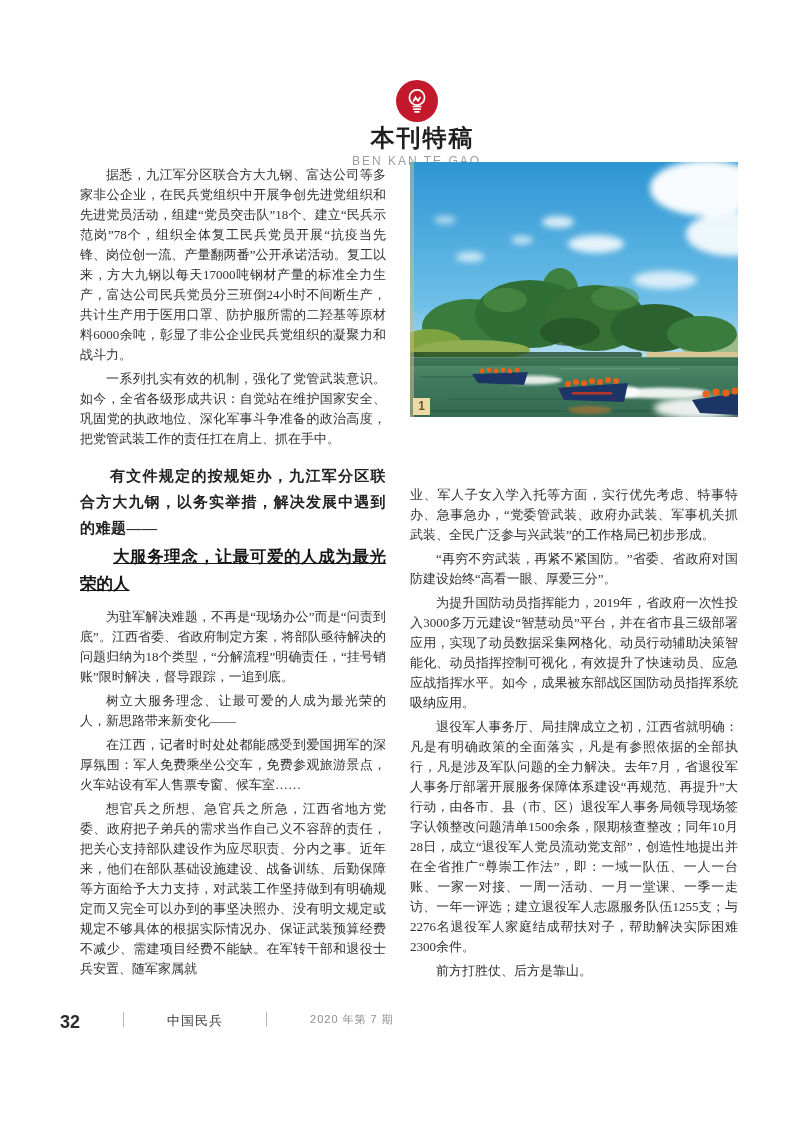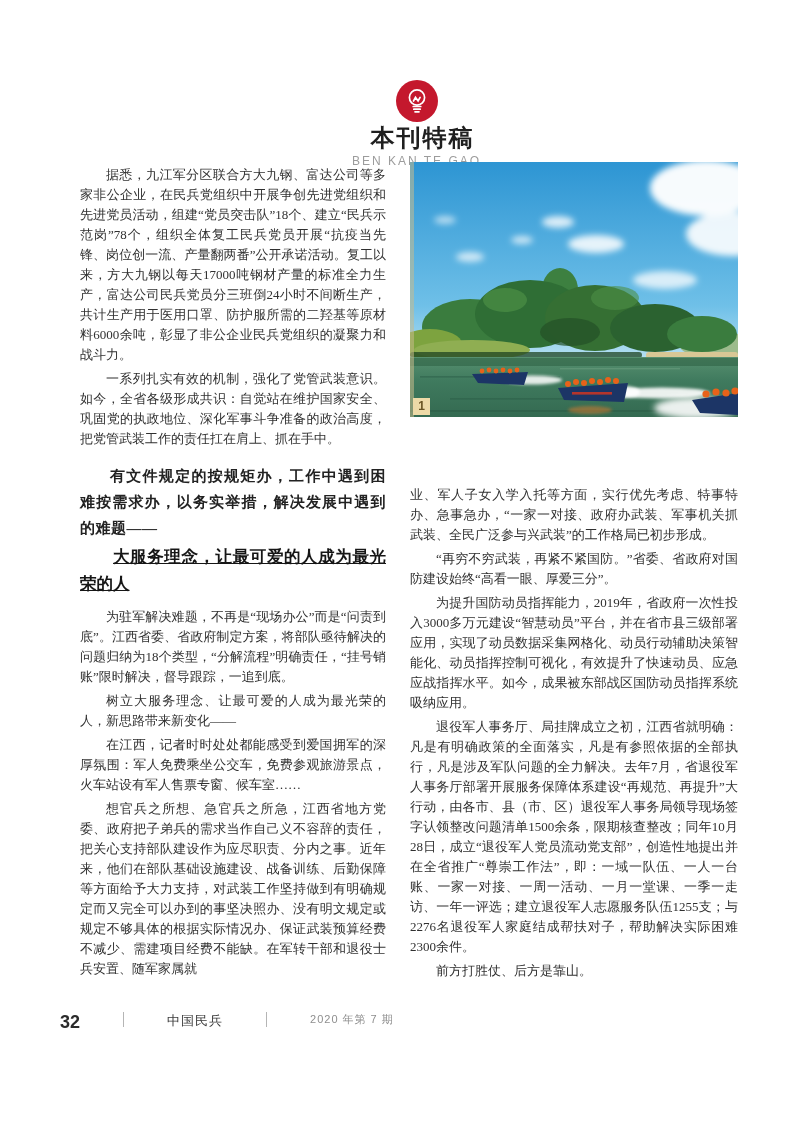--- a/index.html
+++ b/index.html
@@ -64,21 +64,21 @@
     <div class="header-sep"></div>
     <div class="header-subtitle">BEN KAN TE GAO</div>
     <div class="header-line"></div>
   </div>
 
   <div class="columns">
 
     <div class="col-left">
       <p class="body">据悉，九江军分区联合方大九钢、富达公司等多家非公企业，在民兵党组织中开展争创先进党组织和先进党员活动，组建“党员突击队”18个、建立“民兵示范岗”78个，组织全体复工民兵党员开展“抗疫当先锋、岗位创一流、产量翻两番”公开承诺活动。复工以来，方大九钢以每天17000吨钢材产量的标准全力生产，富达公司民兵党员分三班倒24小时不间断生产，共计生产用于医用口罩、防护服所需的二羟基等原材料6000余吨，彰显了非公企业民兵党组织的凝聚力和战斗力。</p>
       <p class="body">一系列扎实有效的机制，强化了党管武装意识。如今，全省各级形成共识：自觉站在维护国家安全、巩固党的执政地位、深化军事斗争准备的政治高度，把党管武装工作的责任扛在肩上、抓在手中。</p>
-      <p class="lead-in">有文件规定的按规矩办，工作中遇到困难按需求办，以务实举措，解决发展中遇到的难题——</p>
+      <p class="lead-in">有文件规定的按规矩办，九江军分区联合方大九钢，以务实举措，解决发展中遇到的难题——</p>
       <p class="headline">大服务理念，让最可爱的人成为最光荣的人</p>
       <p class="body">为驻军解决难题，不再是“现场办公”而是“问责到底”。江西省委、省政府制定方案，将部队亟待解决的问题归纳为18个类型，“分解流程”明确责任，“挂号销账”限时解决，督导跟踪，一追到底。</p>
       <p class="body">树立大服务理念、让最可爱的人成为最光荣的人，新思路带来新变化——</p>
       <p class="body">在江西，记者时时处处都能感受到爱国拥军的深厚氛围：军人免费乘坐公交车，免费参观旅游景点，火车站设有军人售票专窗、候车室……</p>
       <p class="body">想官兵之所想、急官兵之所急，江西省地方党委、政府把子弟兵的需求当作自己义不容辞的责任，把关心支持部队建设作为应尽职责、分内之事。近年来，他们在部队基础设施建设、战备训练、后勤保障等方面给予大力支持，对武装工作坚持做到有明确规定而又完全可以办到的事坚决照办、没有明文规定或规定不够具体的根据实际情况办、保证武装预算经费不减少、需建项目经费不能缺。在军转干部和退役士兵安置、随军家属就</p>
     </div>
 
     <div class="col-right">
 
       <div class="photo-wrap">
@@ -186,21 +186,21 @@
               <circle cx="316" cy="231" r="3.6"></circle>
                 <circle cx="325" cy="229" r="3.6"></circle>
             </g>
           </g>
 
           <rect x="0" y="0" width="4" height="255" fill="#c9bc8d" opacity="0.55"></rect>
         </svg>
         <div class="photo-badge">1</div>
       </div>
 
-      <p class="body cont">业、军人子女入学入托等方面，实行优先考虑、特事特办、急事急办，“一家一对接、政府办武装、军事机关抓武装、全民广泛参与兴武装”的工作格局已初步形成。</p>
+      <p class="body cont">业、军人子女入学入托等方面，实行优先考虑、特事特办、急事急办，“党委管武装、政府办武装、军事机关抓武装、全民广泛参与兴武装”的工作格局已初步形成。</p>
       <p class="body">“再穷不穷武装，再紧不紧国防。”省委、省政府对国防建设始终“高看一眼、厚爱三分”。</p>
       <p class="body">为提升国防动员指挥能力，2019年，省政府一次性投入3000多万元建设“智慧动员”平台，并在省市县三级部署应用，实现了动员数据采集网格化、动员行动辅助决策智能化、动员指挥控制可视化，有效提升了快速动员、应急应战指挥水平。如今，成果被东部战区国防动员指挥系统吸纳应用。</p>
       <p class="body">退役军人事务厅、局挂牌成立之初，江西省就明确：凡是有明确政策的全面落实，凡是有参照依据的全部执行，凡是涉及军队问题的全力解决。去年7月，省退役军人事务厅部署开展服务保障体系建设“再规范、再提升”大行动，由各市、县（市、区）退役军人事务局领导现场签字认领整改问题清单1500余条，限期核查整改；同年10月28日，成立“退役军人党员流动党支部”，创造性地提出并在全省推广“尊崇工作法”，即：一域一队伍、一人一台账、一家一对接、一周一活动、一月一堂课、一季一走访、一年一评选；建立退役军人志愿服务队伍1255支；与2276名退役军人家庭结成帮扶对子，帮助解决实际困难2300余件。</p>
       <p class="body">前方打胜仗、后方是靠山。</p>
     </div>
   </div>
 
   <div class="footer">
     <span class="footer-page">32</span>
     <span class="footer-sep"></span>

